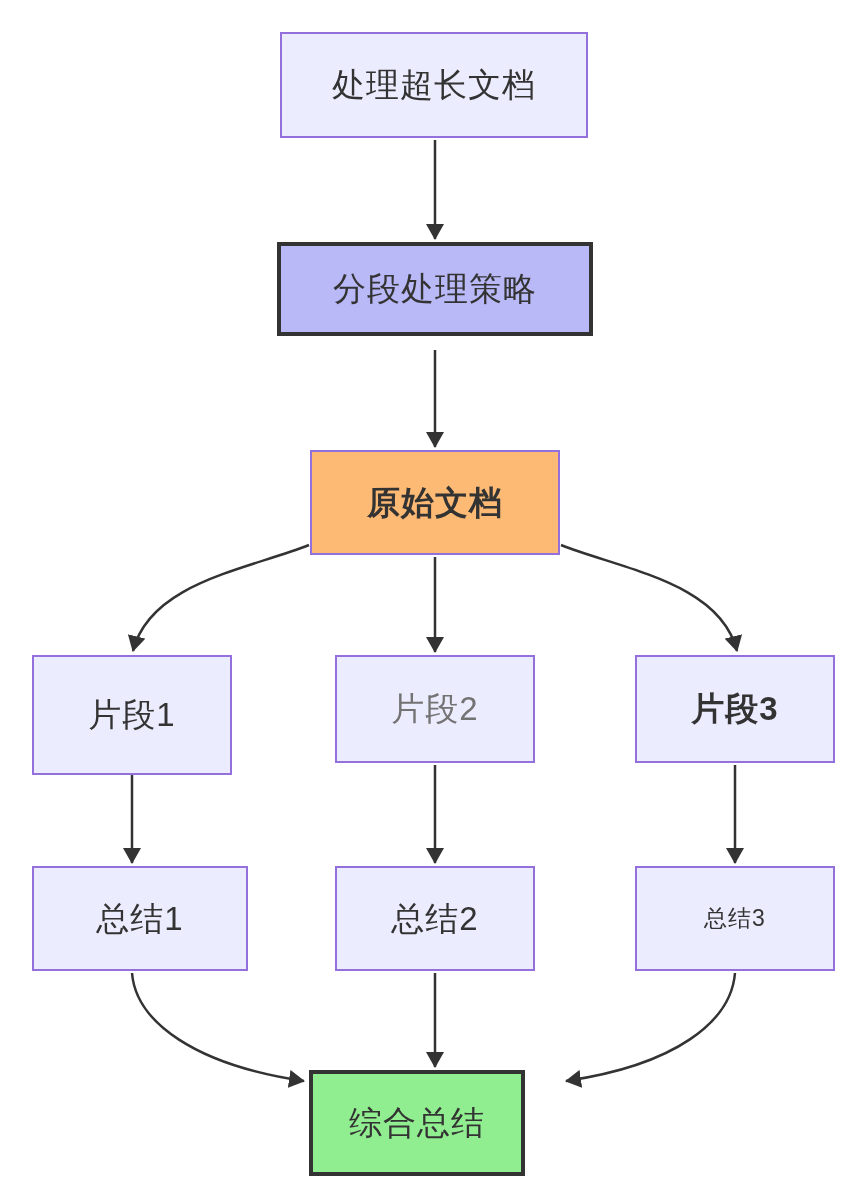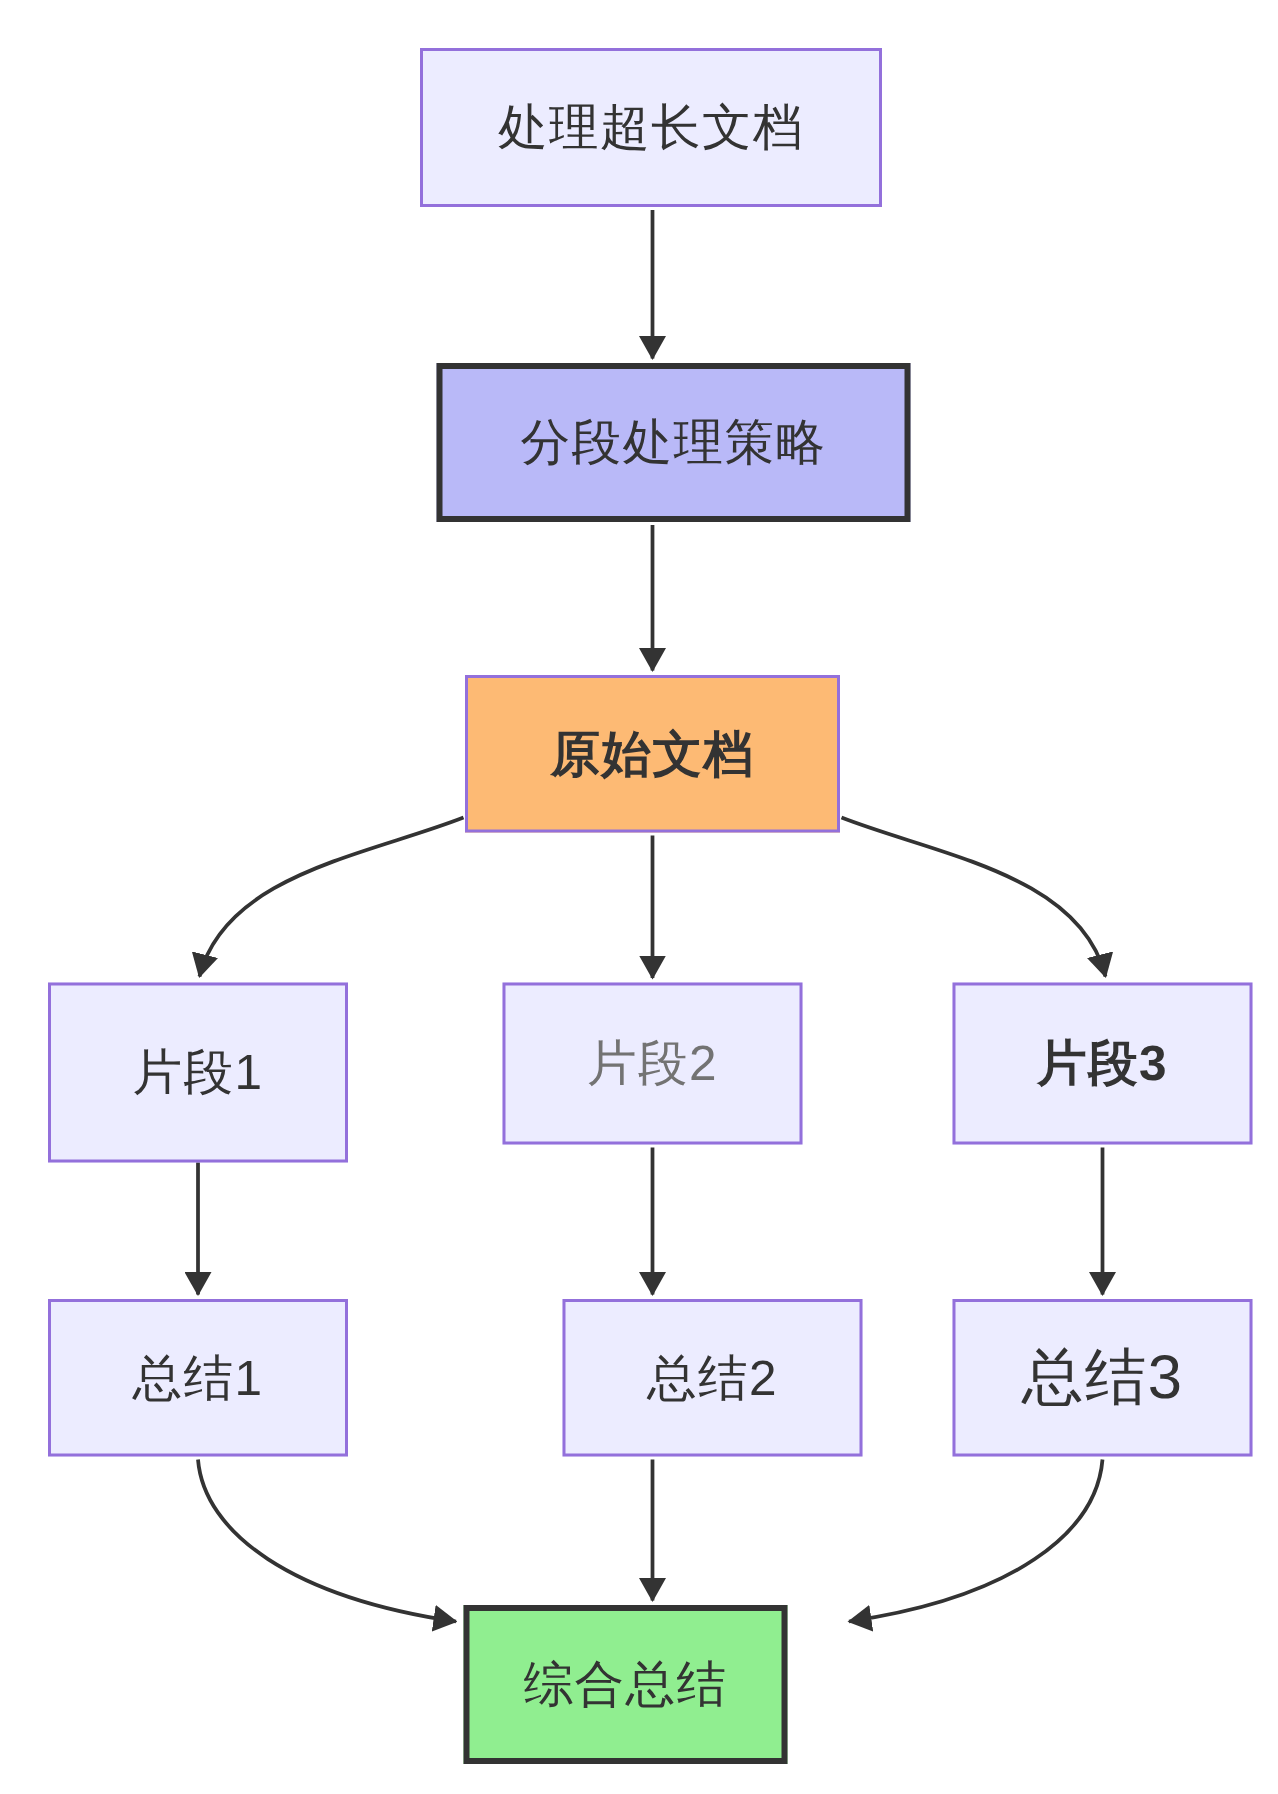--- a/index.html
+++ b/index.html
@@ -52,41 +52,41 @@
         <path d="M735,765 L735,863" fill="none" stroke="#333333" stroke-width="2.5" marker-end="url(#arrowhead)"></path>
         <path d="M132,973 C136,1022 195,1065 304,1081" fill="none" stroke="#333333" stroke-width="2.5" marker-end="url(#arrowhead)"></path>
         <path d="M435,973 L435,1067" fill="none" stroke="#333333" stroke-width="2.5" marker-end="url(#arrowhead)"></path>
         <path d="M735,973 C731,1022 675,1065 566,1081" fill="none" stroke="#333333" stroke-width="2.5" marker-end="url(#arrowhead)"></path>
       </g>
   </svg>
   <div id="node-layer">
       <div class="node" style="left: 280px; top: 32px; width: 308px; height: 106px; background: rgb(236, 236, 255); border: 2.5px solid rgb(147, 112, 219); color: rgb(51, 51, 51); font-size: 33px; justify-content: center;">
         <span class="node-label">处理超长文档</span>
       </div>
-      <div class="node" style="left: 291px; top: 242px; width: 316px; height: 106px; background: rgb(185, 185, 248); border: 4.5px solid rgb(51, 51, 51); color: rgb(51, 51, 51); font-size: 33px;">
+      <div class="node" style="left: 277px; top: 242px; width: 316px; height: 94px; background: rgb(185, 185, 248); border: 4.5px solid rgb(51, 51, 51); color: rgb(51, 51, 51); font-size: 33px;">
         <span class="node-label">分段处理策略</span>
       </div>
       <div class="node" style="left: 310px; top: 450px; width: 250px; height: 105px; background: #fdba74; border: 2.5px solid rgb(147, 112, 219); color: rgb(51, 51, 51); font-size: 33px; font-weight: bold;">
         <span class="node-label">原始文档</span>
       </div>
       <div class="node" style="left: 32px; top: 655px; width: 200px; height: 120px; background: rgb(236, 236, 255); border: 2.5px solid rgb(147, 112, 219); color: rgb(51, 51, 51); font-size: 33px;">
         <span class="node-label">片段1</span>
       </div>
       <div class="node" style="left: 335px; top: 655px; width: 200px; height: 108px; background: rgb(236, 236, 255); border: 2.5px solid rgb(147, 112, 219); color: #737373; font-size: 33px;">
         <span class="node-label">片段2</span>
       </div>
       <div class="node" style="left: 635px; top: 655px; width: 200px; height: 108px; background: rgb(236, 236, 255); border: 2.5px solid rgb(147, 112, 219); color: rgb(51, 51, 51); font-size: 33px; font-weight: bold;">
         <span class="node-label">片段3</span>
       </div>
-      <div class="node" style="left: 32px; top: 866px; width: 200px; height: 105px; background: rgb(236, 236, 255); border: 2.5px solid rgb(147, 112, 219); color: rgb(51, 51, 51); font-size: 33px;">
+      <div class="node" style="left: 32px; top: 866px; width: 216px; height: 105px; background: rgb(236, 236, 255); border: 2.5px solid rgb(147, 112, 219); color: rgb(51, 51, 51); font-size: 33px;">
         <span class="node-label">总结1</span>
       </div>
-      <div class="node" style="left: 335px; top: 866px; width: 200px; height: 105px; background: rgb(236, 236, 255); border: 2.5px solid rgb(147, 112, 219); color: rgb(51, 51, 51); font-size: 33px; margin-left: 40px;">
+      <div class="node" style="left: 335px; top: 866px; width: 200px; height: 105px; background: rgb(236, 236, 255); border: 2.5px solid rgb(147, 112, 219); color: rgb(51, 51, 51); font-size: 33px;">
         <span class="node-label">总结2</span>
       </div>
-      <div class="node" style="left: 635px; top: 866px; width: 200px; height: 105px; background: rgb(236, 236, 255); border: 2.5px solid rgb(147, 112, 219); color: rgb(51, 51, 51); font-size: 41px;">
+      <div class="node" style="left: 635px; top: 866px; width: 200px; height: 105px; background: rgb(236, 236, 255); border: 2.5px solid rgb(147, 112, 219); color: rgb(51, 51, 51); font-size: 23px;">
         <span class="node-label">总结3</span>
       </div>
       <div class="node" style="left: 309px; top: 1070px; width: 216px; height: 106px; background: rgb(144, 238, 144); border: 4.5px solid rgb(51, 51, 51); color: rgb(51, 51, 51); font-size: 33px;">
         <span class="node-label">综合总结</span>
       </div>
     </div>
 </div>
 
 </body></html>

